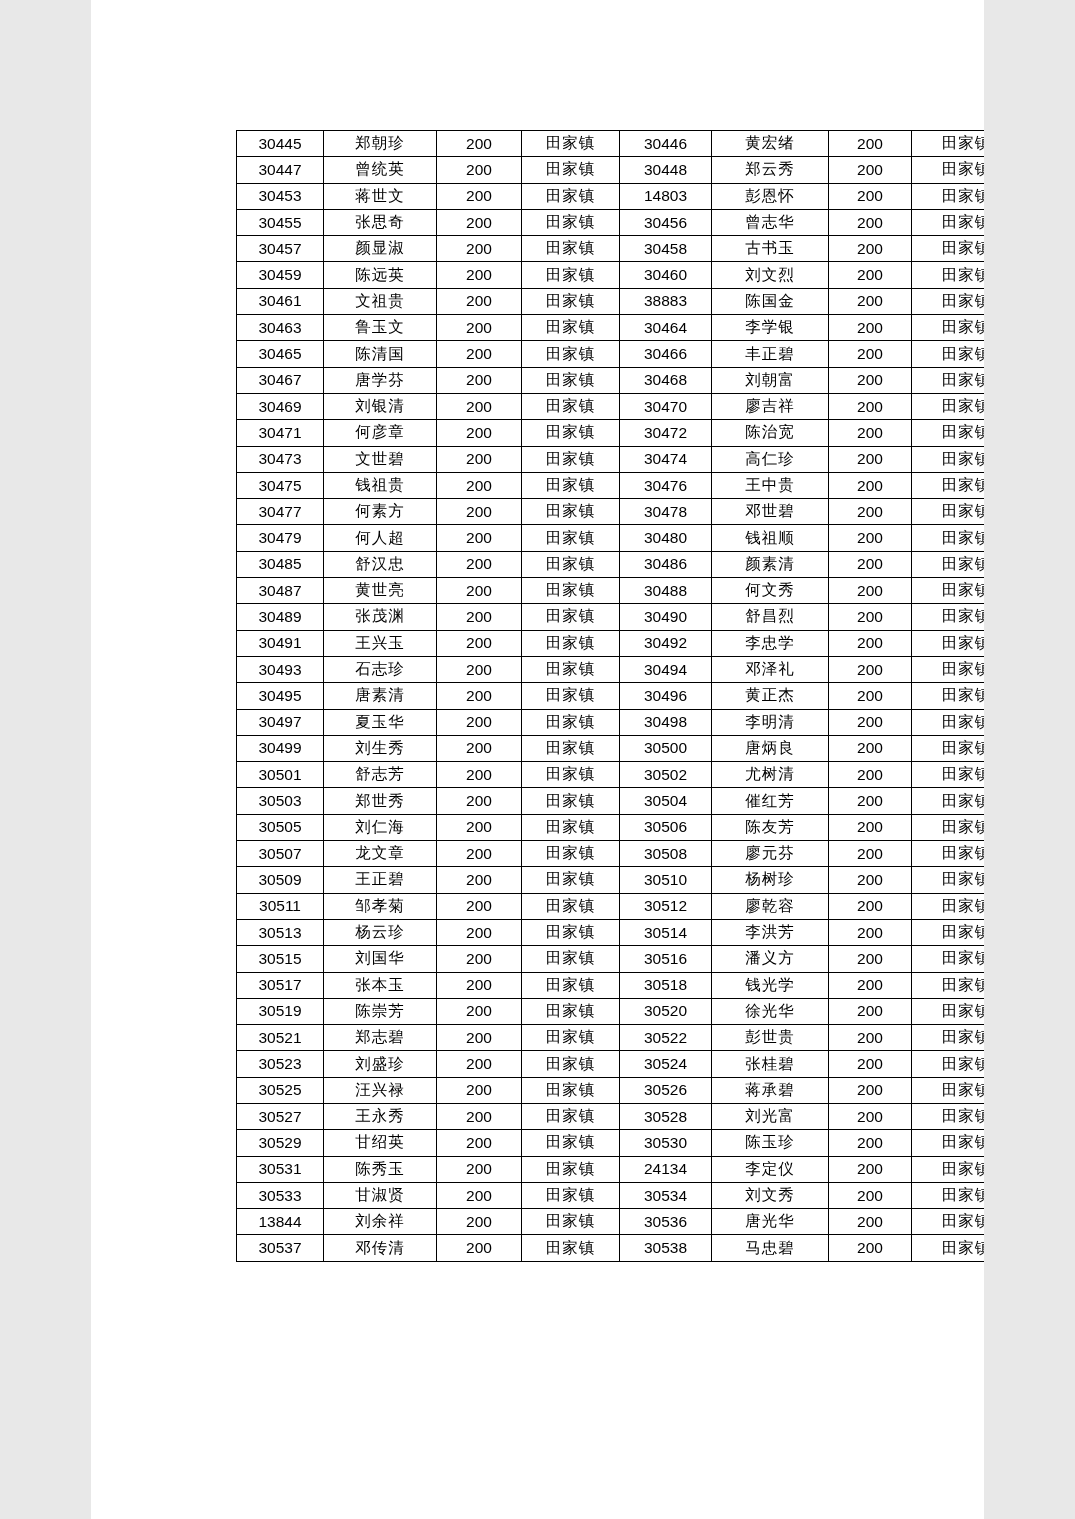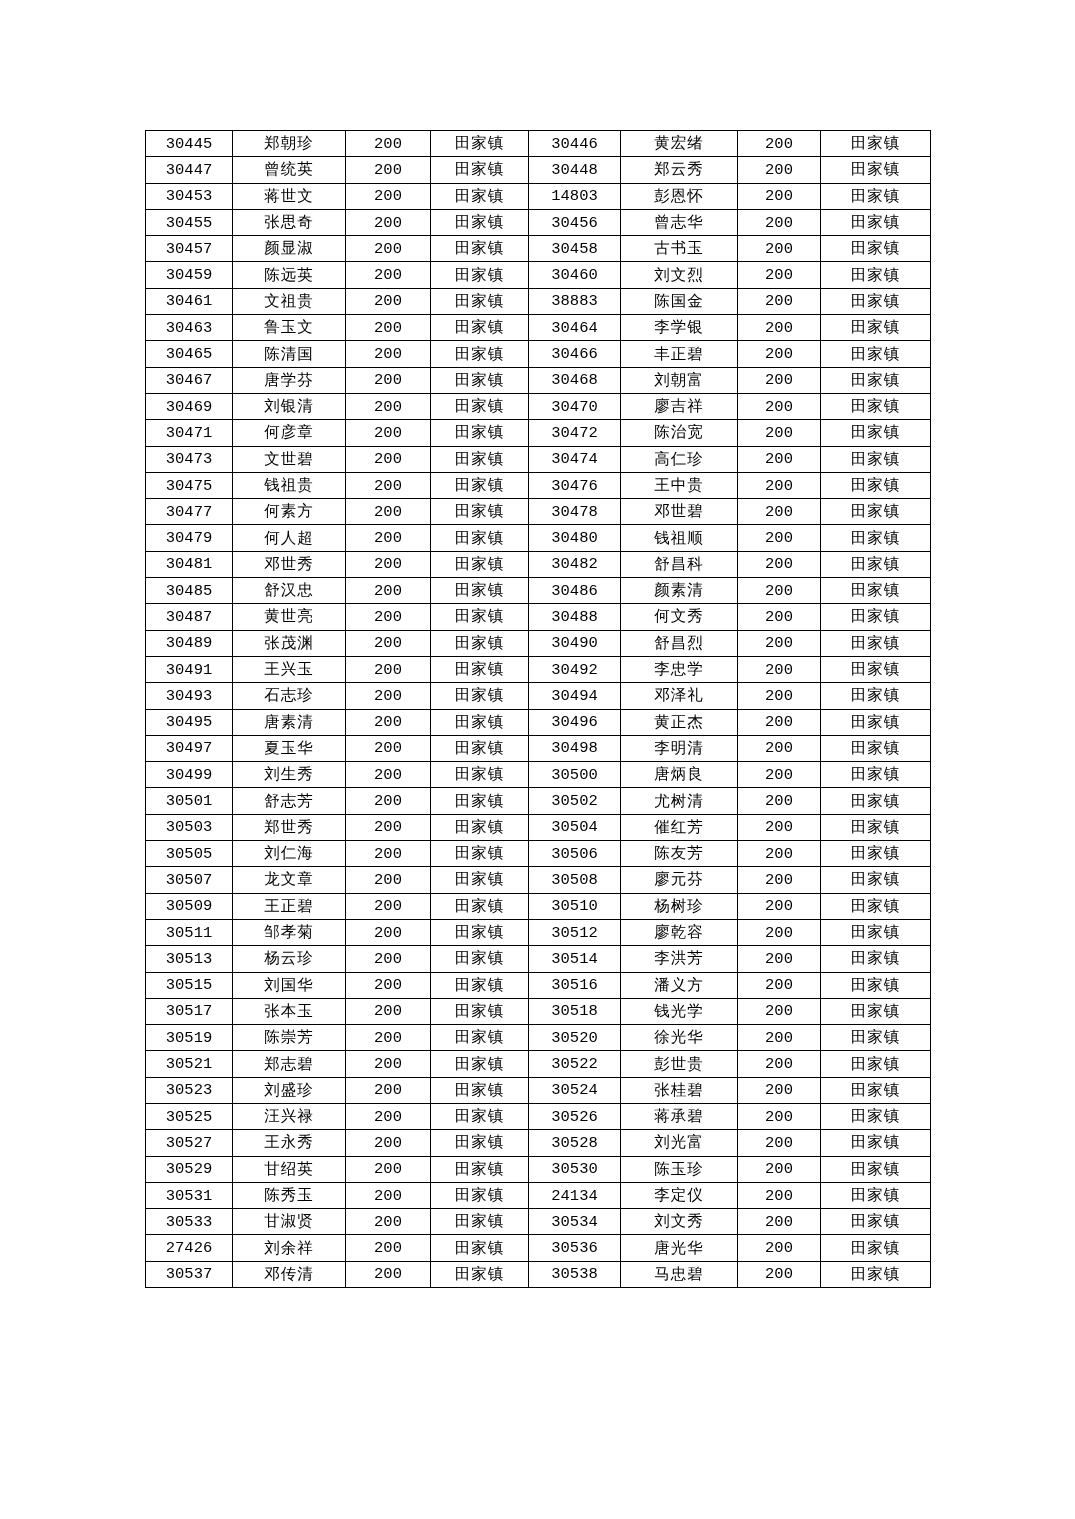--- a/index.html
+++ b/index.html
@@ -2,24 +2,24 @@
 <html><head>
 <meta charset="utf-8">
 <style>
   html, body {
     margin: 0;
     padding: 0;
     background: #e8e8e8;
   }
   .page {
     position: relative;
-    width: 1075px;
+    width: 893px;
     height: 1519px;
     background: #ffffff;
-    font-family: Liberation Mono, monospace;
+    font-family: Liberation Sans, sans-serif;
     overflow: hidden;
     margin: 0 auto;
   }
   .table-wrap {
     position: absolute;
     left: 145px;
     top: 130px;
     width: 786px;
   }
   table.roster {
@@ -214,30 +214,20 @@
             <td class="id-cell">30479</td>
             <td class="name-cell">何人超</td>
             <td class="amount-cell">200</td>
             <td class="town-cell">田家镇</td>
             <td class="id-cell">30480</td>
             <td class="name-cell">钱祖顺</td>
             <td class="amount-cell">200</td>
             <td class="town-cell">田家镇</td>
           </tr>
           <tr>
-            <td class="id-cell">30481</td>
-            <td class="name-cell">邓世秀</td>
-            <td class="amount-cell">200</td>
-            <td class="town-cell">田家镇</td>
-            <td class="id-cell">30482</td>
-            <td class="name-cell">舒昌科</td>
-            <td class="amount-cell">200</td>
-            <td class="town-cell">田家镇</td>
-          </tr>
-          <tr>
             <td class="id-cell">30485</td>
             <td class="name-cell">舒汉忠</td>
             <td class="amount-cell">200</td>
             <td class="town-cell">田家镇</td>
             <td class="id-cell">30486</td>
             <td class="name-cell">颜素清</td>
             <td class="amount-cell">200</td>
             <td class="town-cell">田家镇</td>
           </tr>
           <tr>
@@ -474,21 +464,21 @@
             <td class="id-cell">30533</td>
             <td class="name-cell">甘淑贤</td>
             <td class="amount-cell">200</td>
             <td class="town-cell">田家镇</td>
             <td class="id-cell">30534</td>
             <td class="name-cell">刘文秀</td>
             <td class="amount-cell">200</td>
             <td class="town-cell">田家镇</td>
           </tr>
           <tr>
-            <td class="id-cell">27426</td>
+            <td class="id-cell">13844</td>
             <td class="name-cell">刘余祥</td>
             <td class="amount-cell">200</td>
             <td class="town-cell">田家镇</td>
             <td class="id-cell">30536</td>
             <td class="name-cell">唐光华</td>
             <td class="amount-cell">200</td>
             <td class="town-cell">田家镇</td>
           </tr>
           <tr>
             <td class="id-cell">30537</td>

